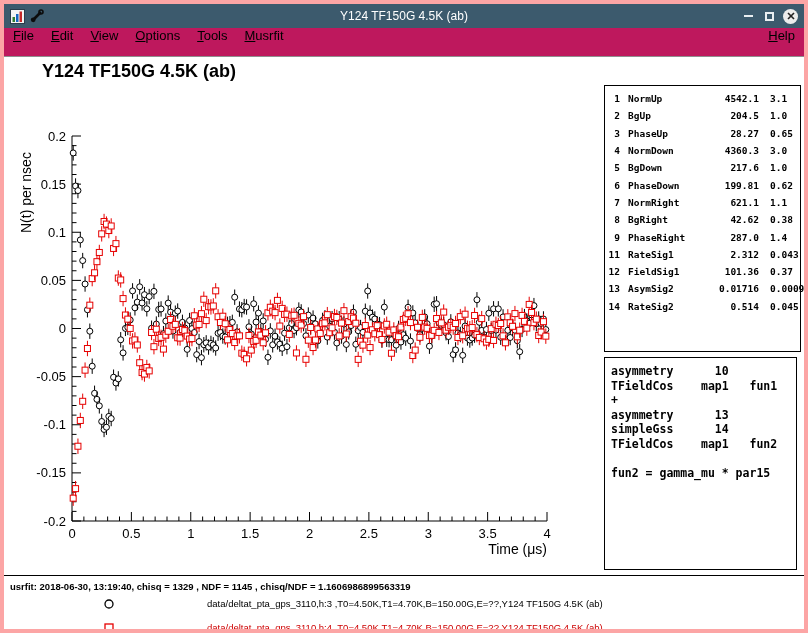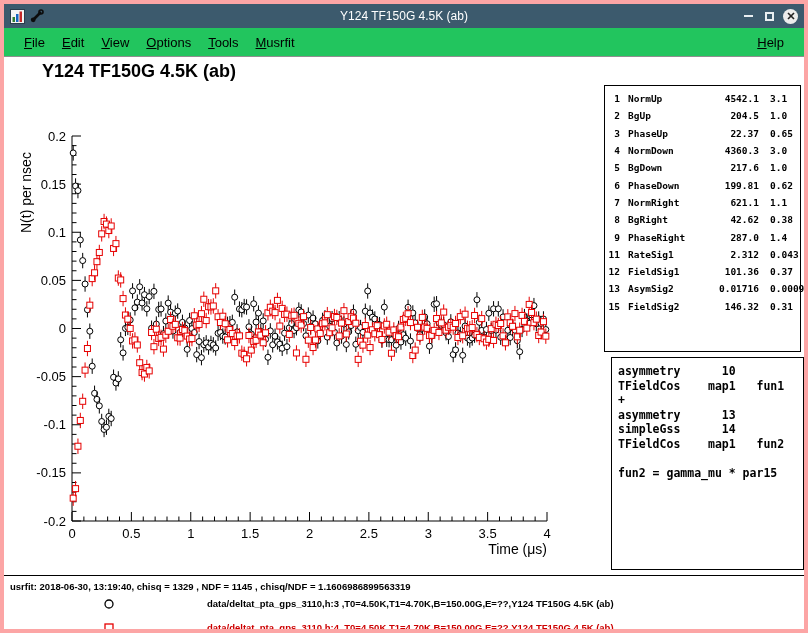--- a/index.html
+++ b/index.html
@@ -9,48 +9,48 @@
   .titlebar{position:relative;height:24px;background:#3c5a6d;display:flex;align-items:center;
     padding:0 5px;color:#fff;}
   .titlebar-title{position:absolute;left:0;right:0;text-align:center;font-size:12px;color:#fff;pointer-events:none;}
   .tb-icon{width:16px;height:16px;margin-right:4px;display:flex;align-items:center;justify-content:center;}
   .tb-buttons{margin-left:auto;display:flex;align-items:center;gap:4px;z-index:2;}
   .tb-btn{width:17px;height:17px;display:flex;align-items:center;justify-content:center;cursor:default;}
   .min-bar{width:9px;height:2px;background:#e9eef1;}
   .max-box{width:9px;height:9px;border:2px solid #e9eef1;box-sizing:border-box;}
   .close-circle{width:15px;height:15px;border-radius:50%;background:#ececec;display:flex;align-items:center;justify-content:center;}
   
-  .menubar{height:28px;background:#22c55e;border-bottom:1px solid #8f8f8f;display:flex;
-    align-items:center;font-size:13px;padding:0 20px;color:#000;}
+  .menubar{height:28px;background:#be185d;border-bottom:1px solid #8f8f8f;display:flex;
+    align-items:flex-start;font-size:13px;padding:0 9px;color:#000;}
   .menu-left{display:flex;gap:17px;}
   .menu-item{cursor:default;}
   .menu-spacer{flex:1;}
   
   .canvas{position:relative;height:518px;background:#fff;overflow:hidden;}
   .canvas-title{position:absolute;left:38px;top:4px;font-size:18px;font-weight:bold;color:#000;pointer-events:none;}
   svg.plot{position:absolute;left:0;top:0;}
   svg.plot text{font-family:"Liberation Sans",sans-serif;fill:#000;}
   .param-box{position:absolute;left:600px;top:28px;width:197px;height:267px;border:1px solid #000;
     background:#fff;font-family:"DejaVu Sans Mono",monospace;font-size:9.5px;font-weight:bold;
     box-sizing:border-box;padding-top:4px;}
   .param-row{display:grid;grid-template-columns:18px 80px 56px 40px;height:17.3px;align-items:center;}
   .p-no{text-align:right;padding-right:3px;}
   .p-name{padding-left:5px;}
   .p-val{text-align:right;}
   .p-err{text-align:left;padding-left:11px;}
   .theory-box{position:absolute;left:600px;top:300px;width:193px;height:213px;border:1px solid #000;
     background:#fff;font-family:"DejaVu Sans Mono",monospace;font-size:11.5px;font-weight:bold;
-    box-sizing:border-box;padding:6px 0 0 6px;line-height:14.6px;margin-left:7px;}
+    box-sizing:border-box;padding:6px 0 0 6px;line-height:14.6px;}
   .theory-box div{white-space:pre;}
   
   .footer{position:relative;height:62px;border-top:1px solid #000;background:#fff;font-size:9.5px;color:#000;}
   .stats{position:absolute;left:6px;top:5px;font-weight:bold;white-space:nowrap;}
   .legend-row{position:absolute;left:0;width:100%;height:16px;}
   .legend-marker{position:absolute;left:98px;top:1px;}
-  .legend-text{position:absolute;left:203px;top:2px;font-weight:bold;white-space:nowrap;}
+  .legend-text{position:absolute;left:203px;top:2px;font-weight:normal;white-space:nowrap;}
 </style>
 </head>
 <body>
 
 <div class="window">
 
   <div class="titlebar">
     <span class="tb-icon">
       <svg width="15" height="15" viewBox="0 0 15 15">
         <rect x="0.5" y="0.5" width="14" height="14" fill="#f4f4f4" stroke="#2a3d4c"></rect>
@@ -1026,21 +1026,21 @@
           </div>
           <div class="param-row">
             <span class="p-no">2</span>
             <span class="p-name">BgUp</span>
             <span class="p-val">204.5</span>
             <span class="p-err">1.0</span>
           </div>
           <div class="param-row">
             <span class="p-no">3</span>
             <span class="p-name">PhaseUp</span>
-            <span class="p-val">22.37</span>
+            <span class="p-val">28.27</span>
             <span class="p-err">0.65</span>
           </div>
           <div class="param-row">
             <span class="p-no">4</span>
             <span class="p-name">NormDown</span>
             <span class="p-val">4360.3</span>
             <span class="p-err">3.0</span>
           </div>
           <div class="param-row">
             <span class="p-no">5</span>
@@ -1084,24 +1084,24 @@
             <span class="p-val">101.36</span>
             <span class="p-err">0.37</span>
           </div>
           <div class="param-row">
             <span class="p-no">13</span>
             <span class="p-name">AsymSig2</span>
             <span class="p-val">0.01716</span>
             <span class="p-err">0.00098</span>
           </div>
           <div class="param-row">
-            <span class="p-no">15</span>
-            <span class="p-name">FieldSig2</span>
-            <span class="p-val">146.32</span>
-            <span class="p-err">0.31</span>
+            <span class="p-no">14</span>
+            <span class="p-name">RateSig2</span>
+            <span class="p-val">0.514</span>
+            <span class="p-err">0.045</span>
           </div>
         </div>
     </div>
 
     <div class="theory-box">
       <div><div>asymmetry      10</div><div>TFieldCos    map1   fun1</div><div>+</div><div>asymmetry      13</div><div>simpleGss      14</div><div>TFieldCos    map1   fun2</div><div>&nbsp;</div><div>fun2 = gamma_mu * par15</div></div>
     </div>
   </div>
 
   <div class="footer">

